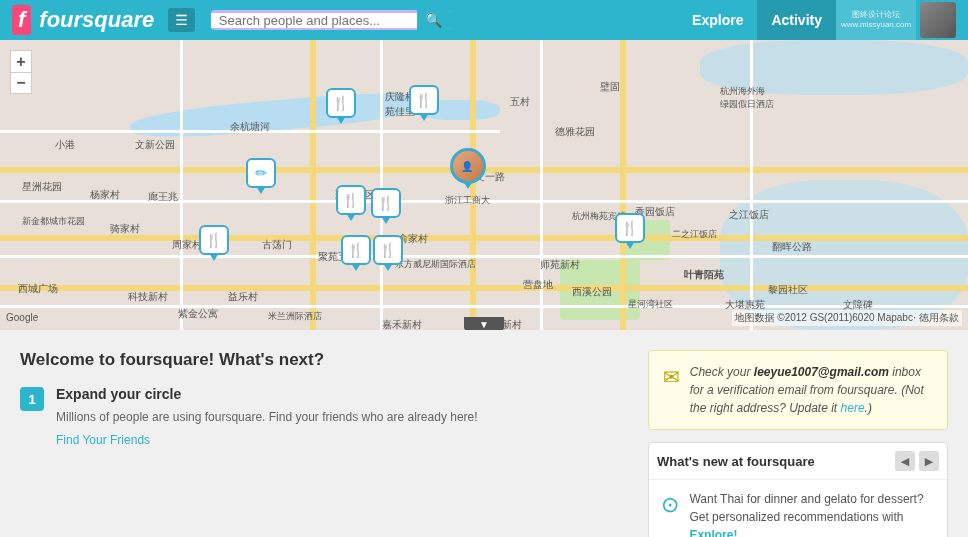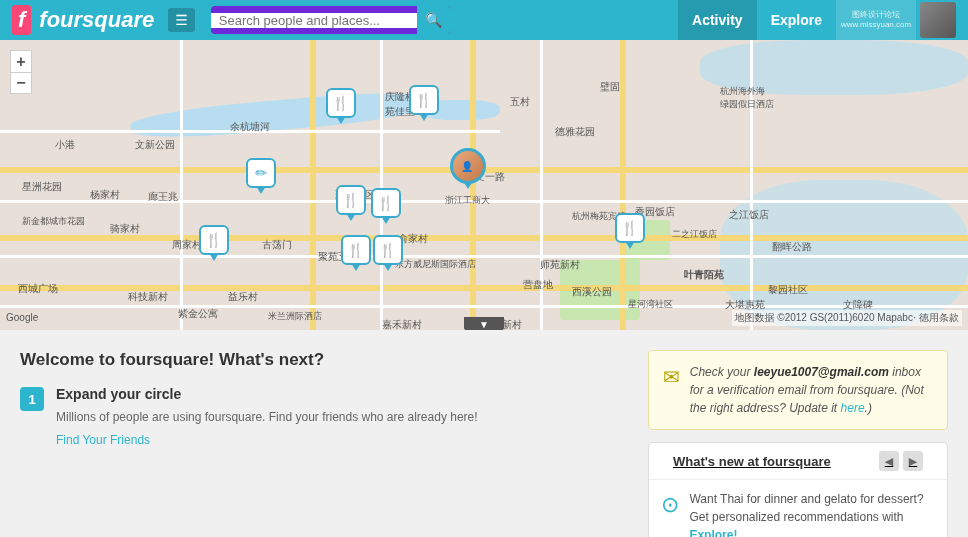--- a/index.html
+++ b/index.html
@@ -43,25 +43,25 @@
       color: white;
       font-size: 14px;
       padding: 4px 7px;
       cursor: pointer;
       margin-left: 8px;
     }
     #search-bar {
       margin-left: 16px;
       display: flex;
       align-items: center;
-      background: #6d28d9;
+      background: #c4b5fd;
       border-radius: 4px;
       overflow: hidden;
       width: 240px;
-      height: 28px;
+      height: 20px;
     }
     #search-input {
       border: none;
       outline: none;
       flex: 1;
       padding: 0 8px;
       font-size: 13px;
       color: #999;
     }
     #search-btn {
@@ -373,23 +373,22 @@
     #whats-new-box {
       background: white;
       border: 1px solid #ddd;
       border-radius: 4px;
       overflow: hidden;
     }
     #whats-new-header {
       display: flex;
       align-items: center;
       justify-content: space-between;
-      padding: 8px 24px;
+      padding: 8px 8px;
       border-bottom: 1px solid #eee;
-      text-decoration: underline;
     }
     #whats-new-title {
       font-size: 13px;
       font-weight: bold;
       color: #333;
     }
     .nav-arrows {
       display: flex;
       gap: 4px;
     }
@@ -436,22 +435,22 @@
   <div id="logo-area">
     <span id="logo-f">f</span>
     <span id="logo-text">foursquare</span>
     <button id="menu-icon-btn">☰</button>
   </div>
   <div id="search-bar">
     <input id="search-input" type="text" placeholder="Search people and places..." style="">
     <button id="search-btn">🔍</button>
   </div>
   <nav id="nav-right">
+    <a class="nav-link" href="#">Explore</a>
     <a class="nav-link active" href="#">Activity</a>
-    <a class="nav-link" href="#">Explore</a>
     <div id="watermark-img">
       <span style="font-size:8px;color:rgba(255,255,255,0.8);text-align:center;line-height:1.3;">图终设计论坛
 www.missyuan.com</span>
     </div>
     <div id="user-avatar">
       <div id="user-avatar-inner"></div>
     </div>
   </nav>
 </header>
 

